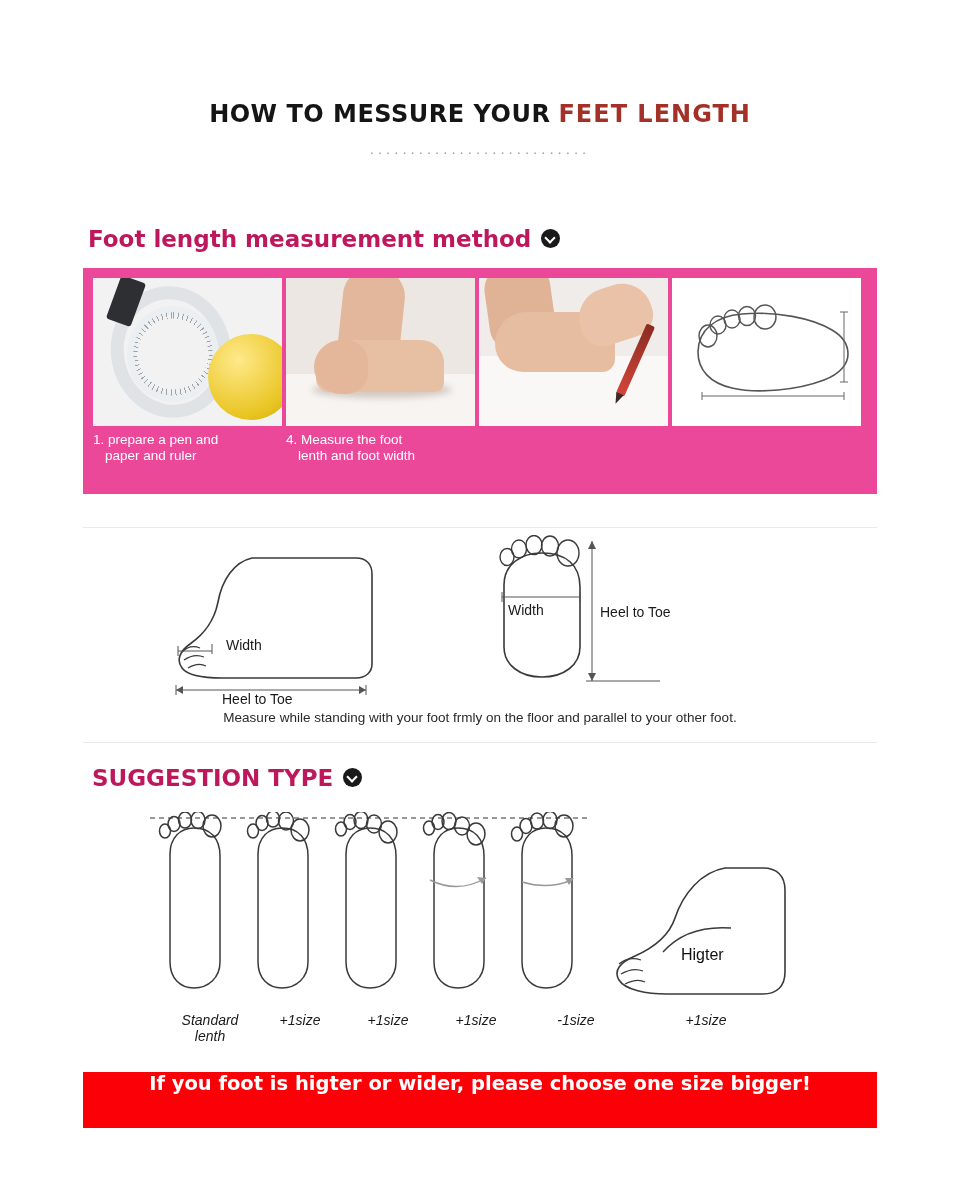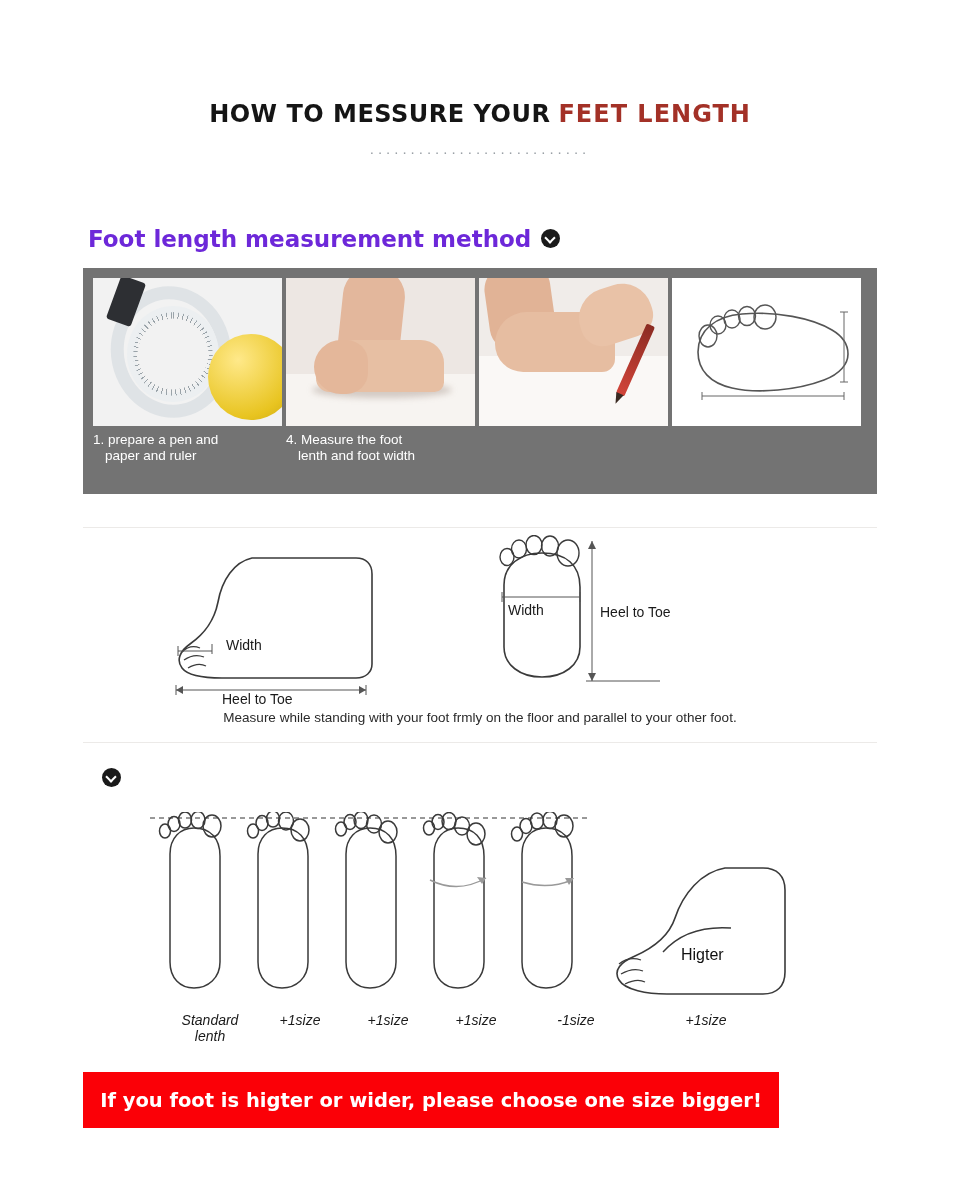--- a/index.html
+++ b/index.html
@@ -42,21 +42,21 @@
     font-size: 15px;
     letter-spacing: 4px;
   }
 
   
   .section-head {
     position: absolute;
     font-family: "DejaVu Sans", sans-serif;
     font-weight: bold;
     font-size: 23px;
-    color: #6d28d9;
+    color: #be185d;
     white-space: nowrap;
   }
   .head-chevron {
     display: inline-block;
     width: 19px;
     height: 19px;
     border-radius: 50%;
     background: #1a1a1a;
     position: relative;
     vertical-align: middle;
@@ -75,21 +75,21 @@
     transform: rotate(45deg);
   }
 
   
   .strip {
     position: absolute;
     left: 83px;
     top: 268px;
     width: 794px;
     height: 226px;
-    background: #737373;
+    background: #ec4899;
   }
   .strip-inner {
     position: absolute;
     left: 10px;
     top: 10px;
     width: 774px;
     height: 148px;
     display: flex;
     gap: 4px;
   }
@@ -235,25 +235,24 @@
     white-space: nowrap;
     font-style: italic;
   }
   .sug-label span { display: block; }
 
   
   .banner {
     position: absolute;
     left: 83px;
     top: 1072px;
-    width: 696px;
+    width: 794px;
     height: 56px;
     background: #fb0007;
     display: flex;
-    align-items: center;
     justify-content: center;
   }
   .banner-text {
     color: #ffffff;
     font-family: "DejaVu Sans", sans-serif;
     font-weight: bold;
     font-size: 19.5px;
     white-space: nowrap;
   }
 
@@ -371,21 +370,21 @@
     <path d="M112 6 L112 146" stroke="#555" stroke-width="1"></path>
     <path d="M112 6 l-4 8 l8 0 Z M112 146 l-4 -8 l8 0 Z" fill="#555"></path>
     <path d="M106 146 L180 146" stroke="#555" stroke-width="1"></path>
     <text x="120" y="82" font-family="Liberation Sans, sans-serif" font-size="14" fill="#1a1a1a">Heel to Toe</text>
   </svg>
 </div>
 
 <div class="measure-note">Measure while standing with your foot frmly on the floor and parallel to your other foot.</div>
 
 <div class="section-head" style="left:92px; top:765px;">
-  <span class="head-chevron"></span>
+  <span>SUGGESTION TYPE</span><span class="head-chevron"></span>
 </div>
 
 <div style="position:absolute; left:140px; top:812px;">
   <svg width="460" height="200" viewBox="0 0 460 200">
 
     <path d="M10 6 L450 6" stroke="#333" stroke-width="1" stroke-dasharray="5,4"></path>
 
     <g stroke="#3a3a3a" stroke-width="1.5" fill="none">
       <path d="M30 42 C30 26 40 16 54 16 C70 16 80 26 80 44 L80 150 C80 166 68 176 54 176 C40 176 30 166 30 150 Z"></path>
       <ellipse cx="72" cy="14" rx="9" ry="11"></ellipse>

